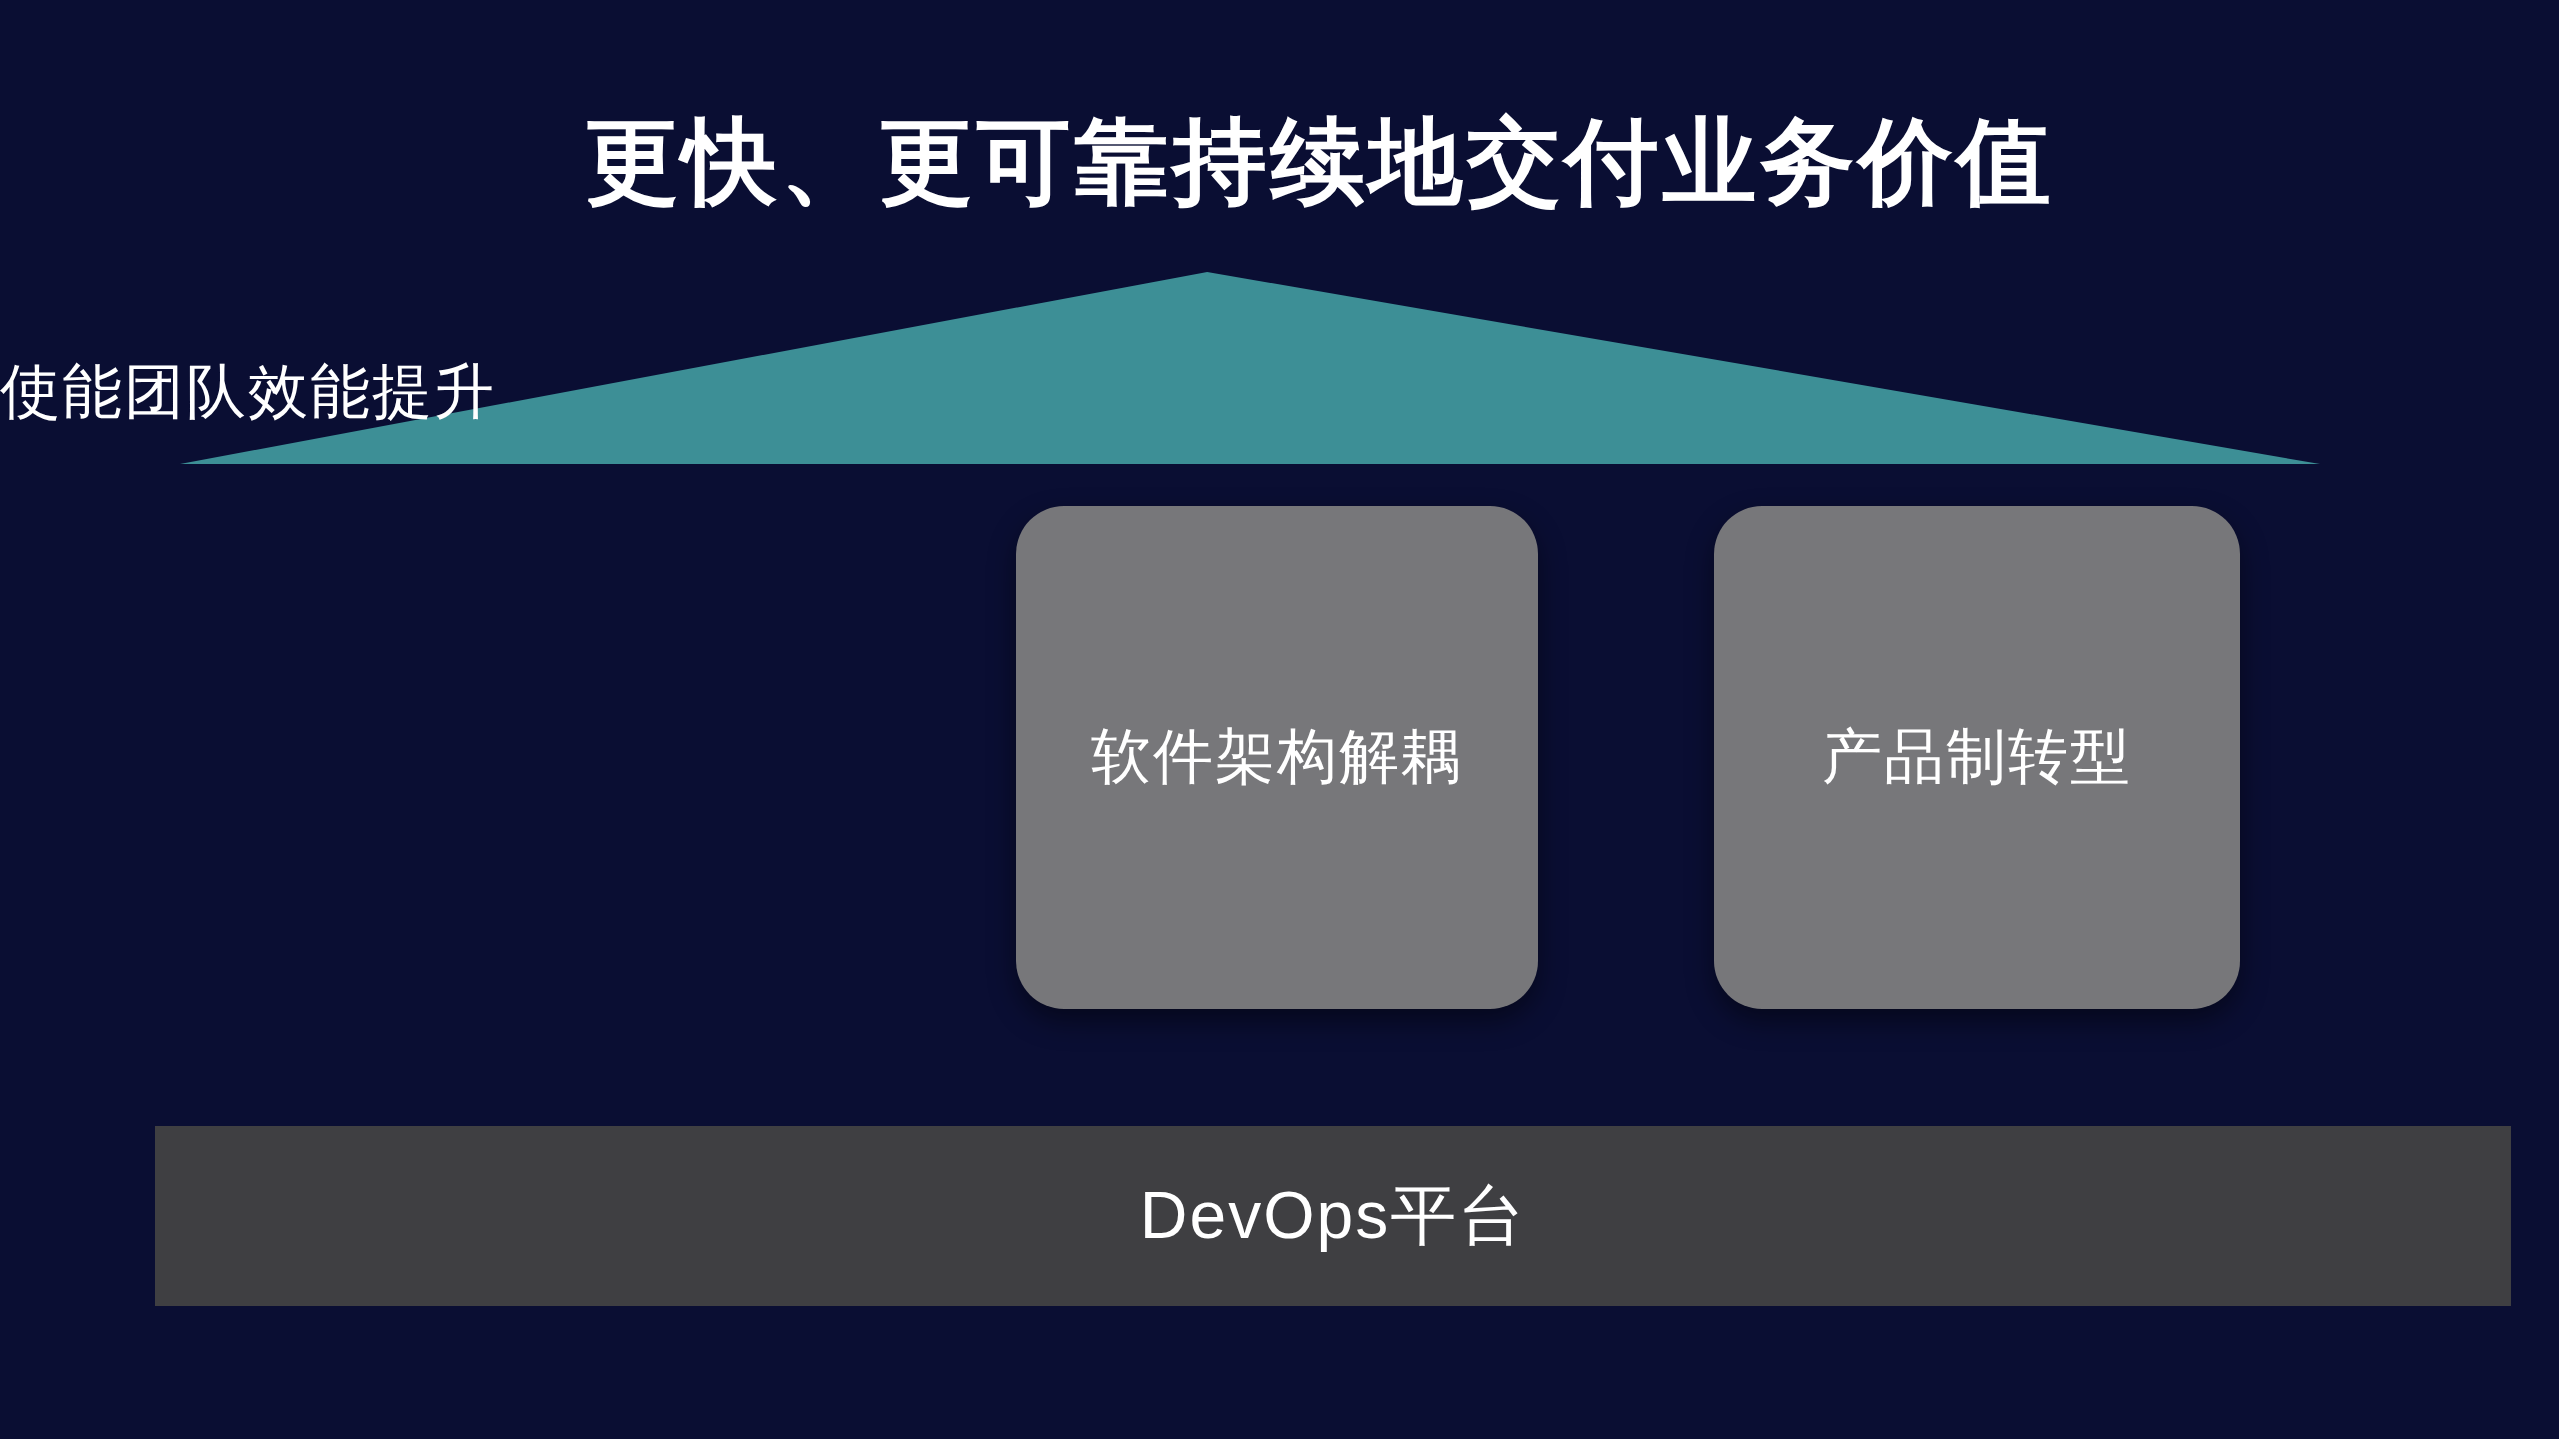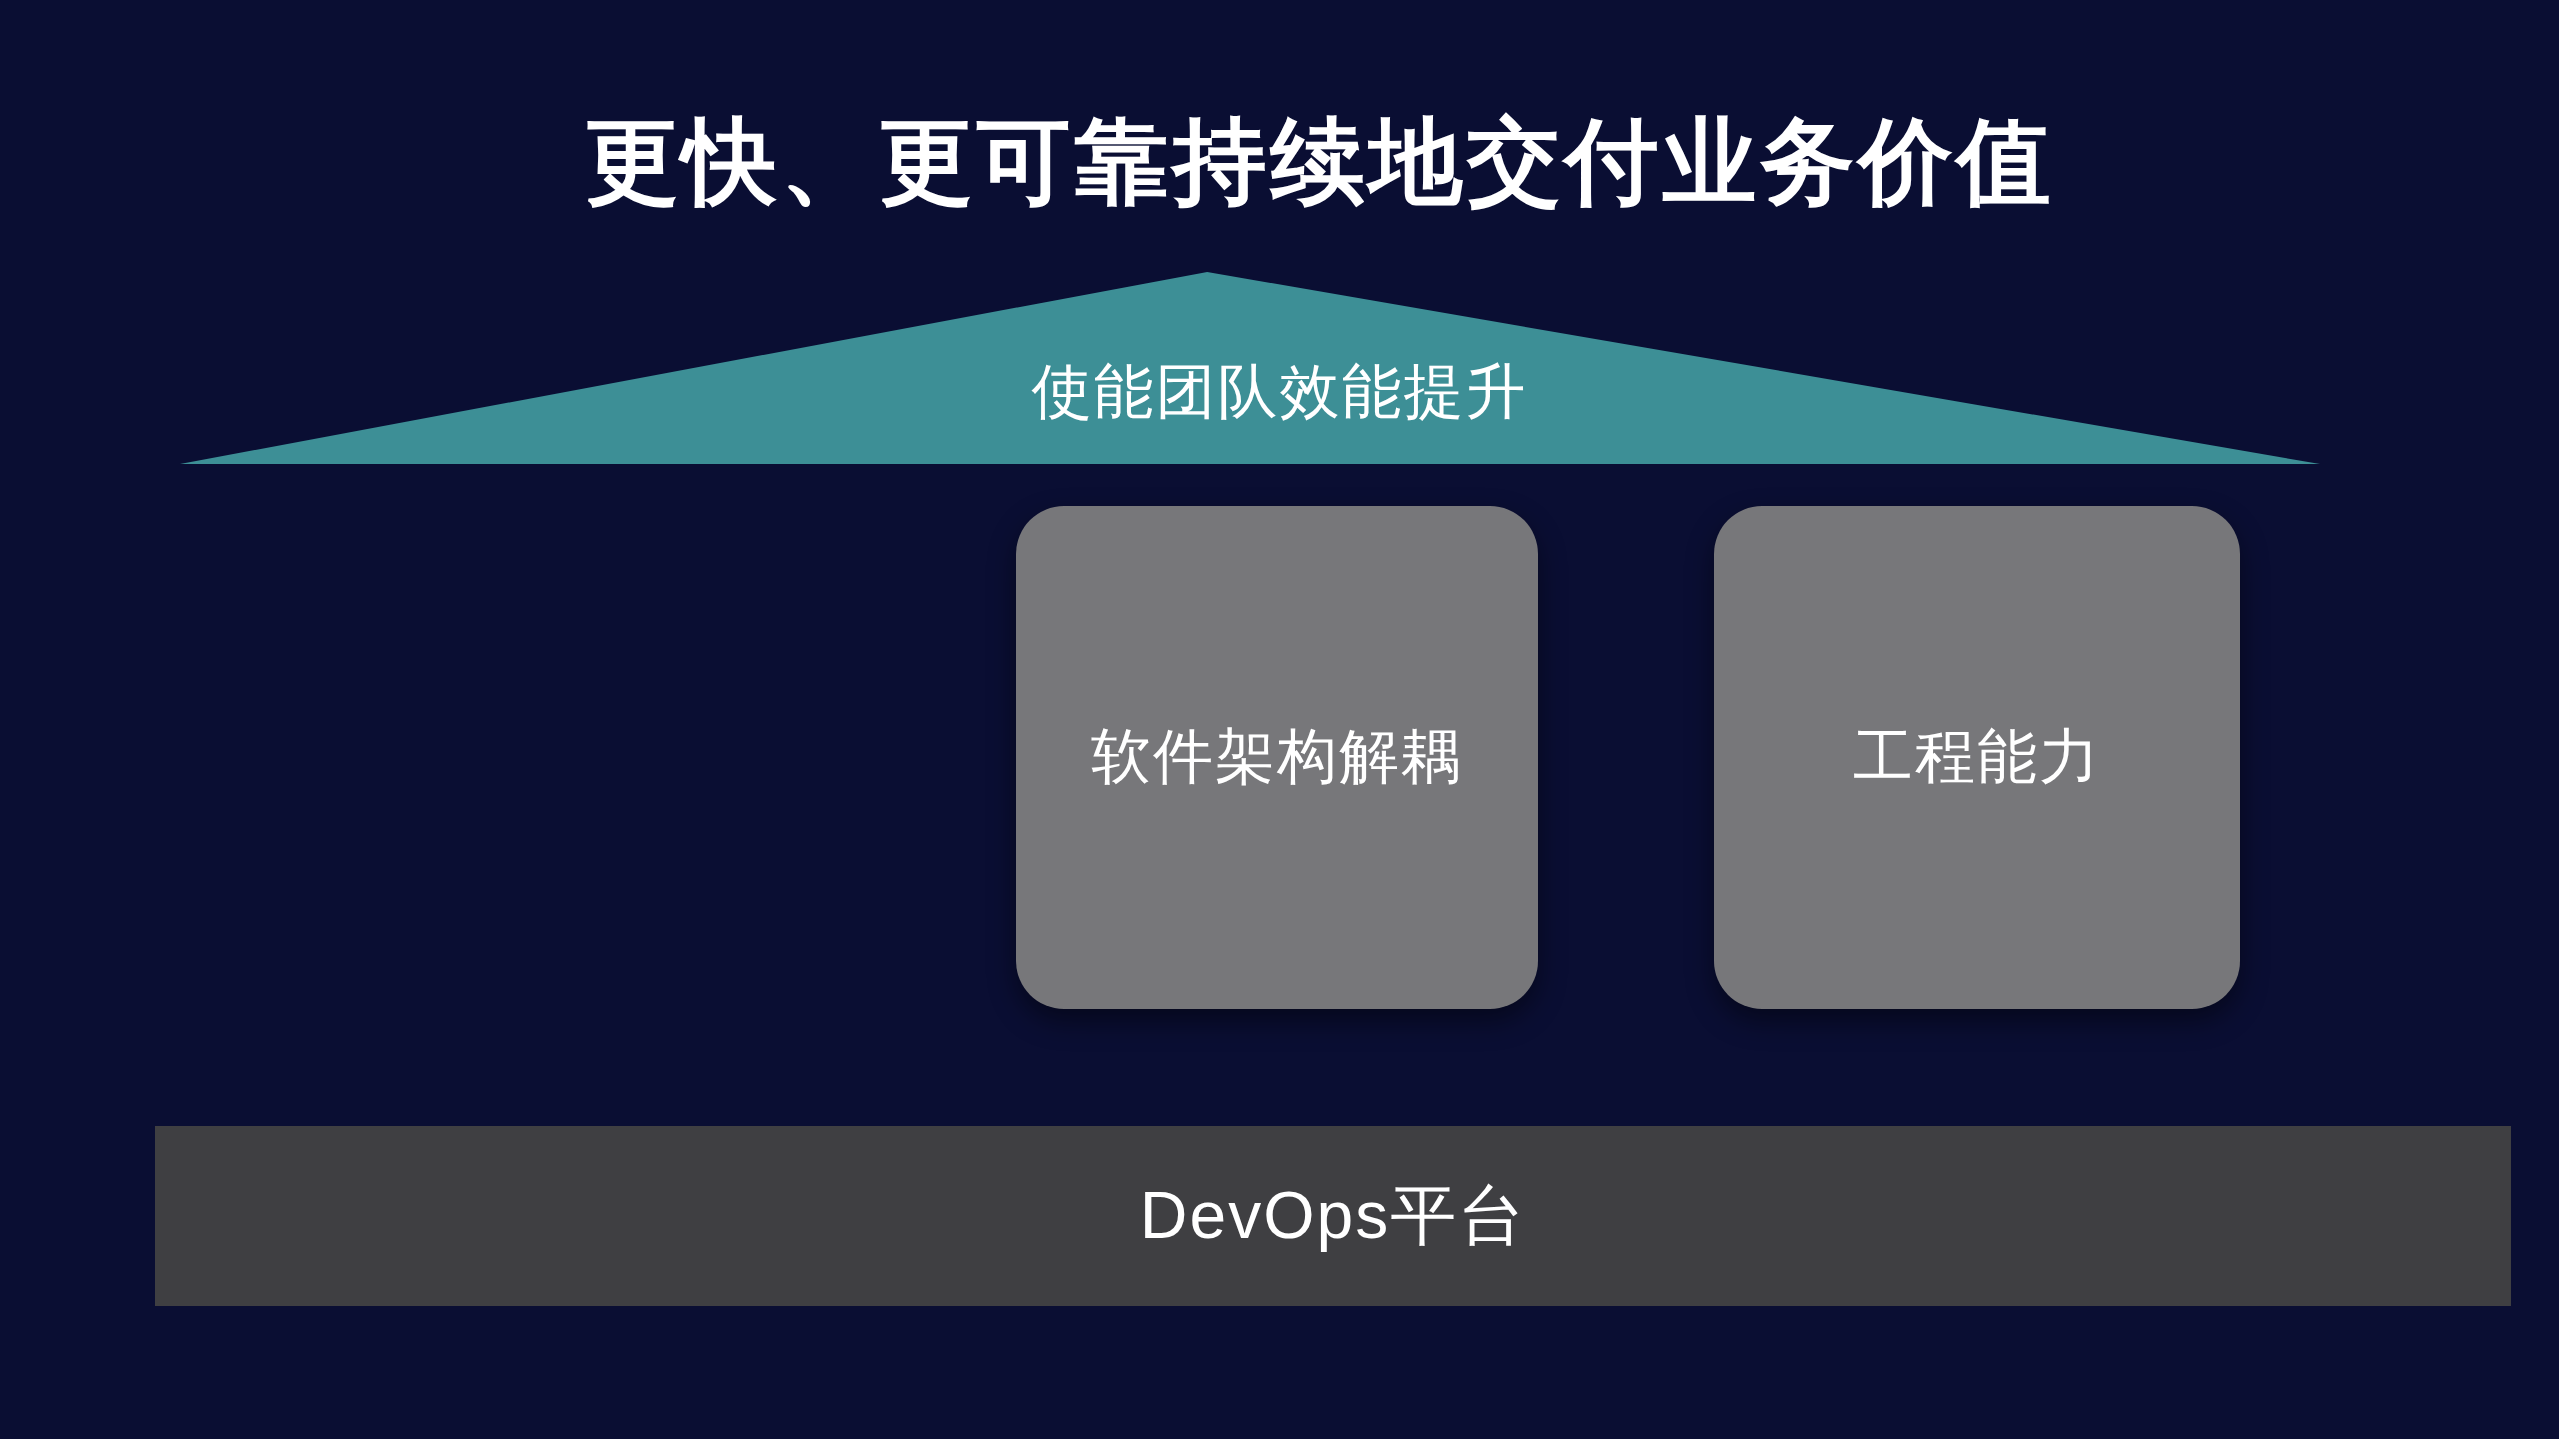--- a/index.html
+++ b/index.html
@@ -42,21 +42,21 @@
     width:2140px;
     height:192px;
     background:var(--roof);
     clip-path:polygon(48% 0, 100% 100%, 0 100%);
   }
   .roof-label{
     position:absolute;
     top:352px;
     left:0;
     width:100%;
-    text-align:center;
+    text-align:left;
     color:var(--text);
     font-size:60px;
     font-weight:500;
     letter-spacing:2px;
   }
   .pillar{
     position:absolute;
     top:506px;
     height:503px;
     background:var(--pillar);
@@ -104,20 +104,20 @@
   <div class="roof"></div>
 
   <div class="roof-label">使能团队效能提升</div>
 
 
   <div class="pillar pillar-2">
     <div class="pillar-label">软件架构解耦</div>
   </div>
 
   <div class="pillar pillar-3">
-    <div class="pillar-label">工程能力</div>
+    <div class="pillar-label">产品制转型</div>
   </div>
 
   <div class="platform">
     <div class="platform-label">DevOps平台</div>
   </div>
 
 </div>
 
 </body></html>

